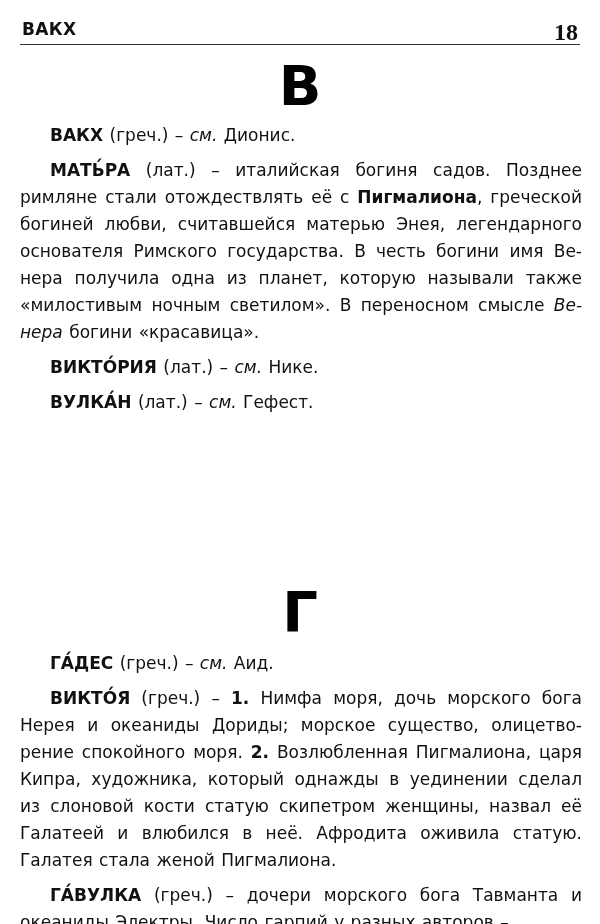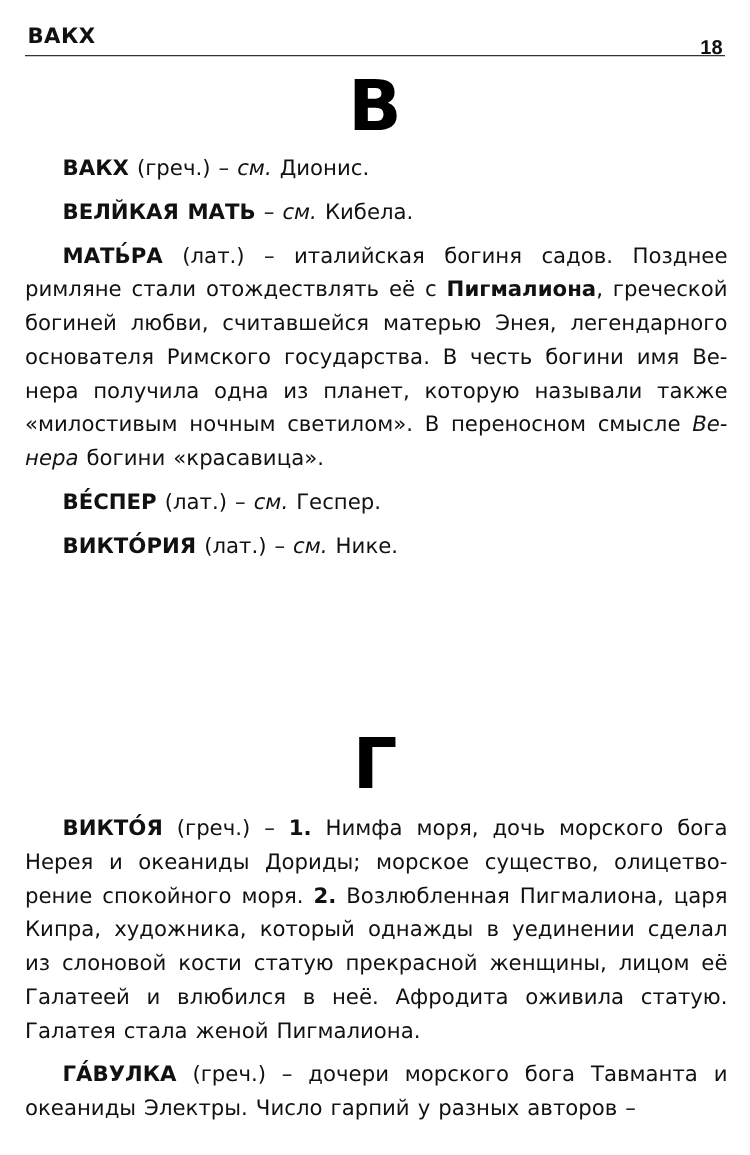--- a/index.html
+++ b/index.html
@@ -34,24 +34,24 @@
       left: 2px;
       top: 1px;
       font-family: "DejaVu Sans", sans-serif;
       font-weight: bold;
       font-size: 17px;
       letter-spacing: 0.3px;
     }
     .running-head .page-number {
       position: absolute;
       right: 2px;
-      top: 12px;
-      font-family: Liberation Sans, sans-serif;
+      top: 1px;
+      font-family: Liberation Serif, serif;
       font-weight: bold;
-      font-size: 16px;
+      font-size: 24px;
     }
     .section-letter {
       position: absolute;
       left: 0;
       width: 600px;
       text-align: center;
       font-family: "DejaVu Sans", sans-serif;
       font-weight: bold;
       font-size: 56px;
       line-height: 56px;
@@ -105,69 +105,70 @@
   <div class="entries" style="top:122px;">
 
     <p class="entry">
       <span class="term">ВАКХ</span>
       <span class="lang">(греч.)</span>
       <span class="dash">–</span>
       <span class="see">см.</span>
       <span class="ref">Дионис.</span>
     </p>
 
-    <p class="entry">
-      <span class="term">ВЕЛЙКАЯ МАТЬ</span>
-      <span class="dash">–</span>
-      <span class="see">см.</span>
-      <span class="ref">Кибела.</span>
-    </p>
 
     <p class="entry">
       <span class="term">МАТЬ́РА</span>
       <span class="lang">(лат.)</span>
       <span class="dash">–</span>
       <span class="body-text">италийская богиня садов. Позднее римляне стали отождествлять её с</span>
       <span class="bold-ref">Пигмалиона</span><span class="body-text">, греческой богиней любви, считавшейся матерью Энея, легендарного основателя Римского государства. В честь богини имя Ве­нера получила одна из планет, которую называли также «милостивым ночным светилом». В переносном смысле</span>
       <span class="italic-ref">Ве­нера</span>
       <span class="body-text">богини «красавица».</span>
     </p>
 
-    <p class="entry">
-      <span class="term">ВЕ́СПЕР</span>
-      <span class="lang">(лат.)</span>
-      <span class="dash">–</span>
-      <span class="see">см.</span>
-      <span class="ref">Геспер.</span>
-    </p>
 
 
     <p class="entry">
       <span class="term">ВИКТО́РИЯ</span>
       <span class="lang">(лат.)</span>
       <span class="dash">–</span>
       <span class="see">см.</span>
       <span class="ref">Нике.</span>
     </p>
 
+    <p class="entry">
+      <span class="term">ВУЛКА́Н</span>
+      <span class="lang">(лат.)</span>
+      <span class="dash">–</span>
+      <span class="see">см.</span>
+      <span class="ref">Гефест.</span>
+    </p>
   </div>
 
   <div class="section-letter" style="top:584px;">Г</div>
 
   <div class="entries" style="top:650px;">
 
+    <p class="entry">
+      <span class="term">ГА́ДЕС</span>
+      <span class="lang">(греч.)</span>
+      <span class="dash">–</span>
+      <span class="see">см.</span>
+      <span class="ref">Аид.</span>
+    </p>
 
     <p class="entry">
       <span class="term">ВИКТО́Я</span>
       <span class="lang">(греч.)</span>
       <span class="dash">–</span>
       <span class="num">1.</span>
       <span class="body-text">Нимфа моря, дочь морского бога Нерея и океаниды Дориды; морское существо, олицетво­рение спокойного моря.</span>
       <span class="num">2.</span>
-      <span class="body-text">Возлюбленная Пигмалиона, царя Кипра, художника, который однажды в уединении сделал из слоновой кости статую прекрасной женщины, лицом её Галатеей и влюбился в неё. Афродита оживила статую. Галатея стала женой Пигмалиона.</span>
+      <span class="body-text">Возлюбленная Пигмалиона, царя Кипра, художника, который однажды в уединении сделал из слоновой кости статую скипетром женщины, назвал её Галатеей и влюбился в неё. Афродита оживила статую. Галатея стала женой Пигмалиона.</span>
     </p>
 
     <p class="entry">
       <span class="term">ГА́ВУЛКА</span>
       <span class="lang">(греч.)</span>
       <span class="dash">–</span>
       <span class="body-text">дочери морского бога Тавманта и океаниды Электры. Число гарпий у разных авторов –</span>
     </p>
   </div>
 

